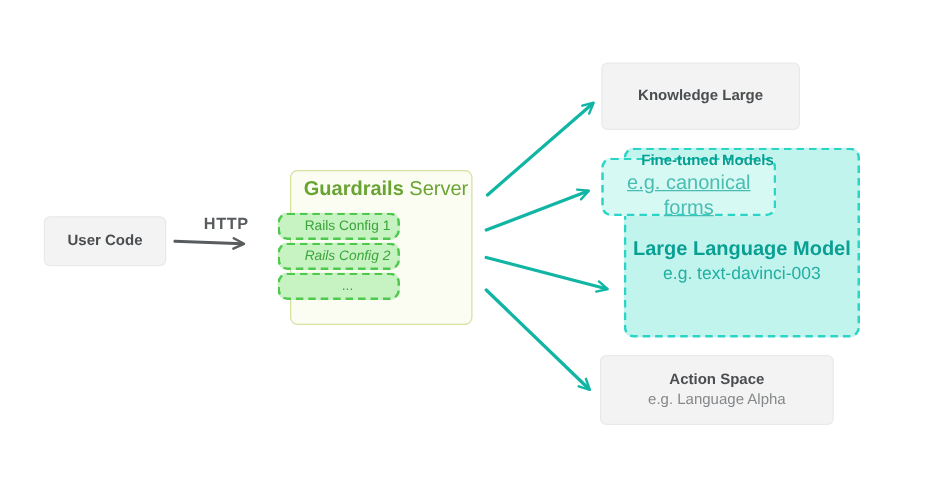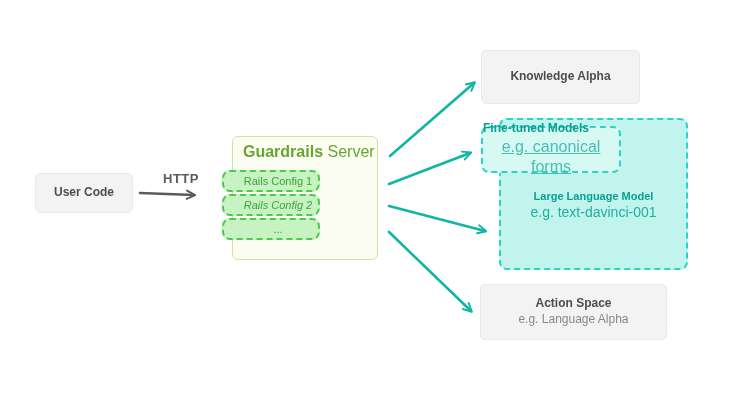--- a/index.html
+++ b/index.html
@@ -66,28 +66,28 @@
   .rails-3{left:222px;top:218px;}
 
   
   .llm{
     left:499px;top:118px;width:189px;height:152px;
     background:var(--c-llm-fill,#c2f4ee);
     border:2px dashed var(--c-teal-border,#2bd5c6);
     border-radius:8px;
     text-align:center;
   }
-  .llm .title{margin-top:70px;font-size:11px;font-weight:bold;color:var(--c-teal-text,#0a9f93);line-height:1.25;}
+  .llm .title{margin-top:70px;font-size:16px;font-weight:bold;color:var(--c-teal-text,#0a9f93);line-height:1.25;}
   .llm .subtitle{font-size:14px;color:var(--c-teal-subtext,#22aea1);line-height:1.25;}
   .finetuned{
     left:481px;top:126px;width:140px;height:47px;
     background:var(--c-finetuned-fill,#d7f9f4);
     border:2px dashed var(--c-teal-border,#2bd5c6);
     border-radius:8px;
-    display:flex;flex-direction:column;align-items:flex-start;justify-content:center;
+    display:flex;flex-direction:column;align-items:flex-end;justify-content:center;
     text-align:center;
   }
   .finetuned .title{font-size:12px;font-weight:bold;color:var(--c-teal-text,#0a9f93);line-height:1.3;}
   .finetuned .subtitle{font-size:16px;color:var(--c-finetuned-subtext,#49bdb2);line-height:1.3;text-decoration:underline;}
 
   .user-code{left:35px;top:173px;width:98px;height:40px;}
   .knowledge-base{left:481px;top:50px;width:159px;height:54px;}
   .action-space{left:480px;top:284px;width:187px;height:56px;}
 </style>
 </head>
@@ -118,26 +118,26 @@
   </div>
 
   <div class="box server">
     <div class="server-title"><span class="bold">Guardrails</span><span> Server</span></div>
   </div>
   <div class="rails rails-1">Rails Config 1</div>
   <div class="rails rails-2">Rails Config 2</div>
   <div class="rails rails-3">...</div>
 
   <div class="box gray-node knowledge-base">
-    <div class="title">Knowledge Alpha</div>
+    <div class="title">Knowledge Large</div>
   </div>
 
   <div class="box llm">
     <div class="title">Large Language Model</div>
-    <div class="subtitle">e.g. text-davinci-001</div>
+    <div class="subtitle">e.g. text-davinci-003</div>
   </div>
 
   <div class="box finetuned">
     <div class="title">Fine-tuned Models</div>
     <div class="subtitle">e.g. canonical forms</div>
   </div>
 
   <div class="box gray-node action-space">
     <div class="title">Action Space</div>
     <div class="subtitle">e.g. Language Alpha</div>

